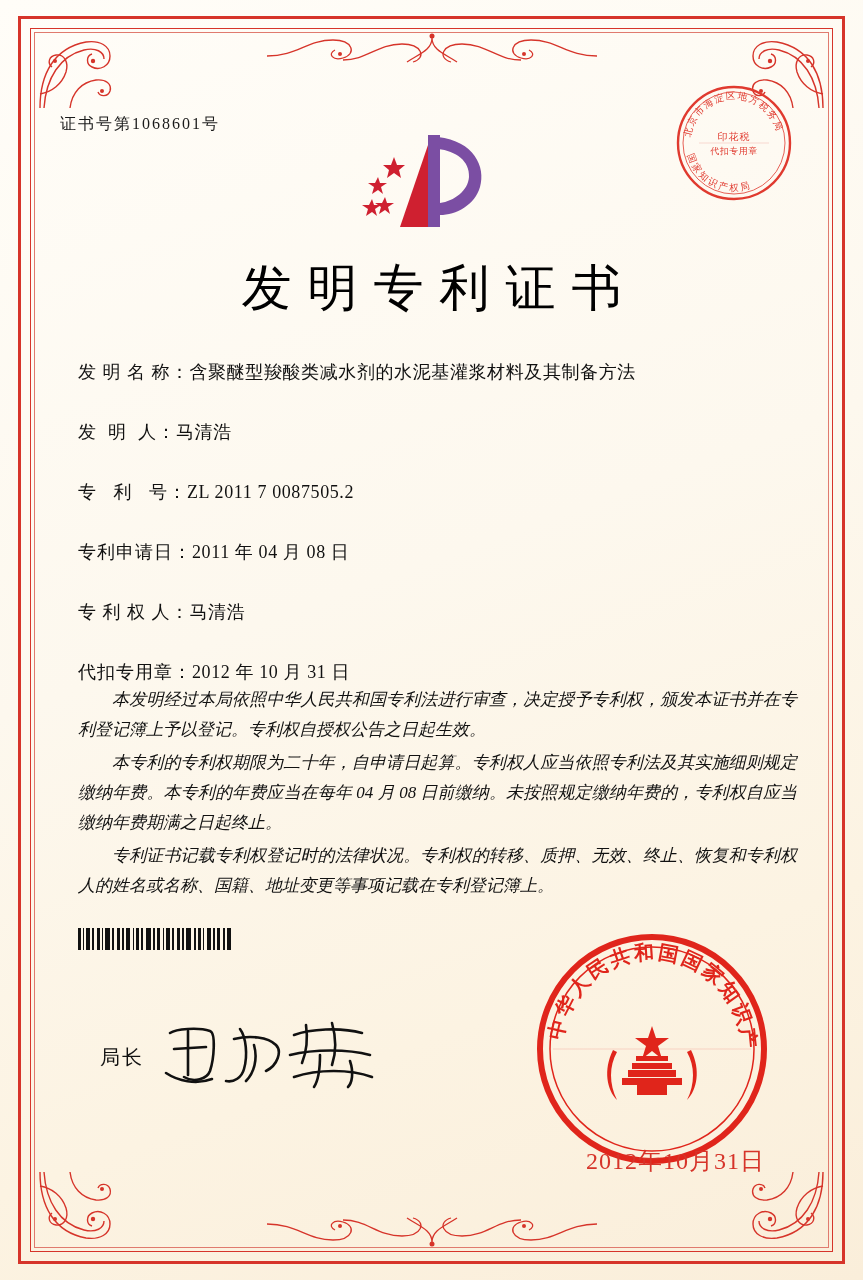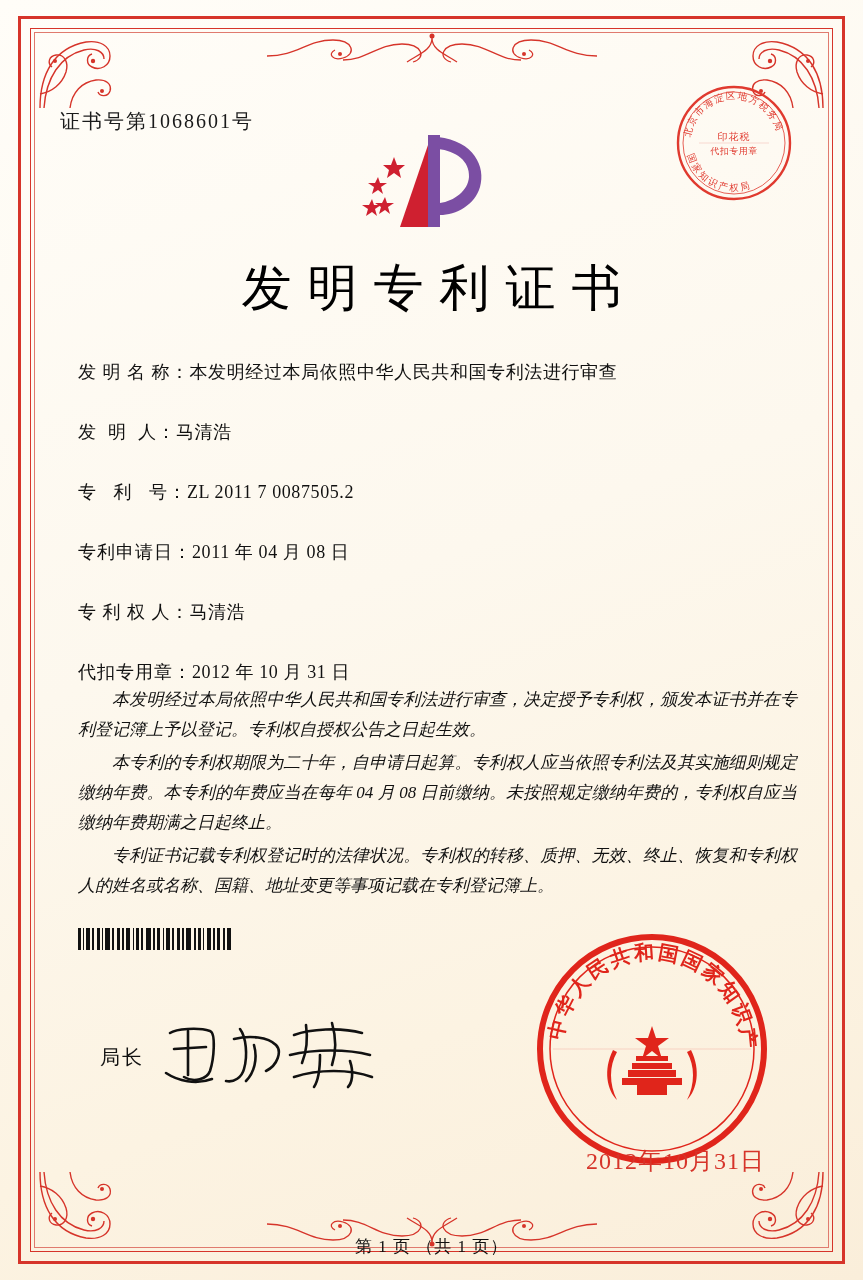--- a/index.html
+++ b/index.html
@@ -79,22 +79,22 @@
     position: absolute;
     left: 60px;
     top: 60px;
     right: 60px;
     bottom: 60px;
   }
 
   .cert-no {
     position: absolute;
     left: 0;
-    top: 48px;
-    font-size: 20px;
+    top: 54px;
+    font-size: 16px;
     letter-spacing: 2px;
     color: #1a1a1a;
   }
 
   
   .logo {
     position: absolute;
     left: 50%;
     transform: translateX(-50%);
     top: 55px;
@@ -346,21 +346,21 @@
         <text x="61" y="72" text-anchor="middle" font-size="9" fill="currentColor" font-family="DejaVu Sans, sans-serif" letter-spacing="0.5">代扣专用章</text>
         <line x1="26" y1="61" x2="96" y2="61" stroke="currentColor" stroke-width="0.5" opacity="0.35"></line>
       </svg>
     </div>
 
     <div class="main-title">发明专利证书</div>
 
     <div class="fields">
       <div class="field">
         <span class="field-label">发 明 名 称：</span>
-        <span class="field-value">本发明经过本局依照中华人民共和国专利法进行审查</span>
+        <span class="field-value">含聚醚型羧酸类减水剂的水泥基灌浆材料及其制备方法</span>
       </div>
       <div class="field">
         <span class="field-label">发  明  人：</span>
         <span class="field-value">马清浩</span>
       </div>
       <div class="field">
         <span class="field-label">专   利   号：</span>
         <span class="field-value">ZL 2011 7 0087505.2</span>
       </div>
       <div class="field">
@@ -489,15 +489,14 @@
           <path d="M158 120 C168 140 164 160 154 170 C162 154 162 136 154 122 Z"></path>
         </g>
         <line x1="20" y1="119" x2="218" y2="119" stroke="currentColor" stroke-width="0.6" opacity="0.25"></line>
       </svg>
     </div>
 
     <div class="seal-date">2012年10月31日</div>
 
   </div>
 
-  <div class="footer">第 1 页 （共 1 页）</div>
 
 </div>
 
 </body></html>

